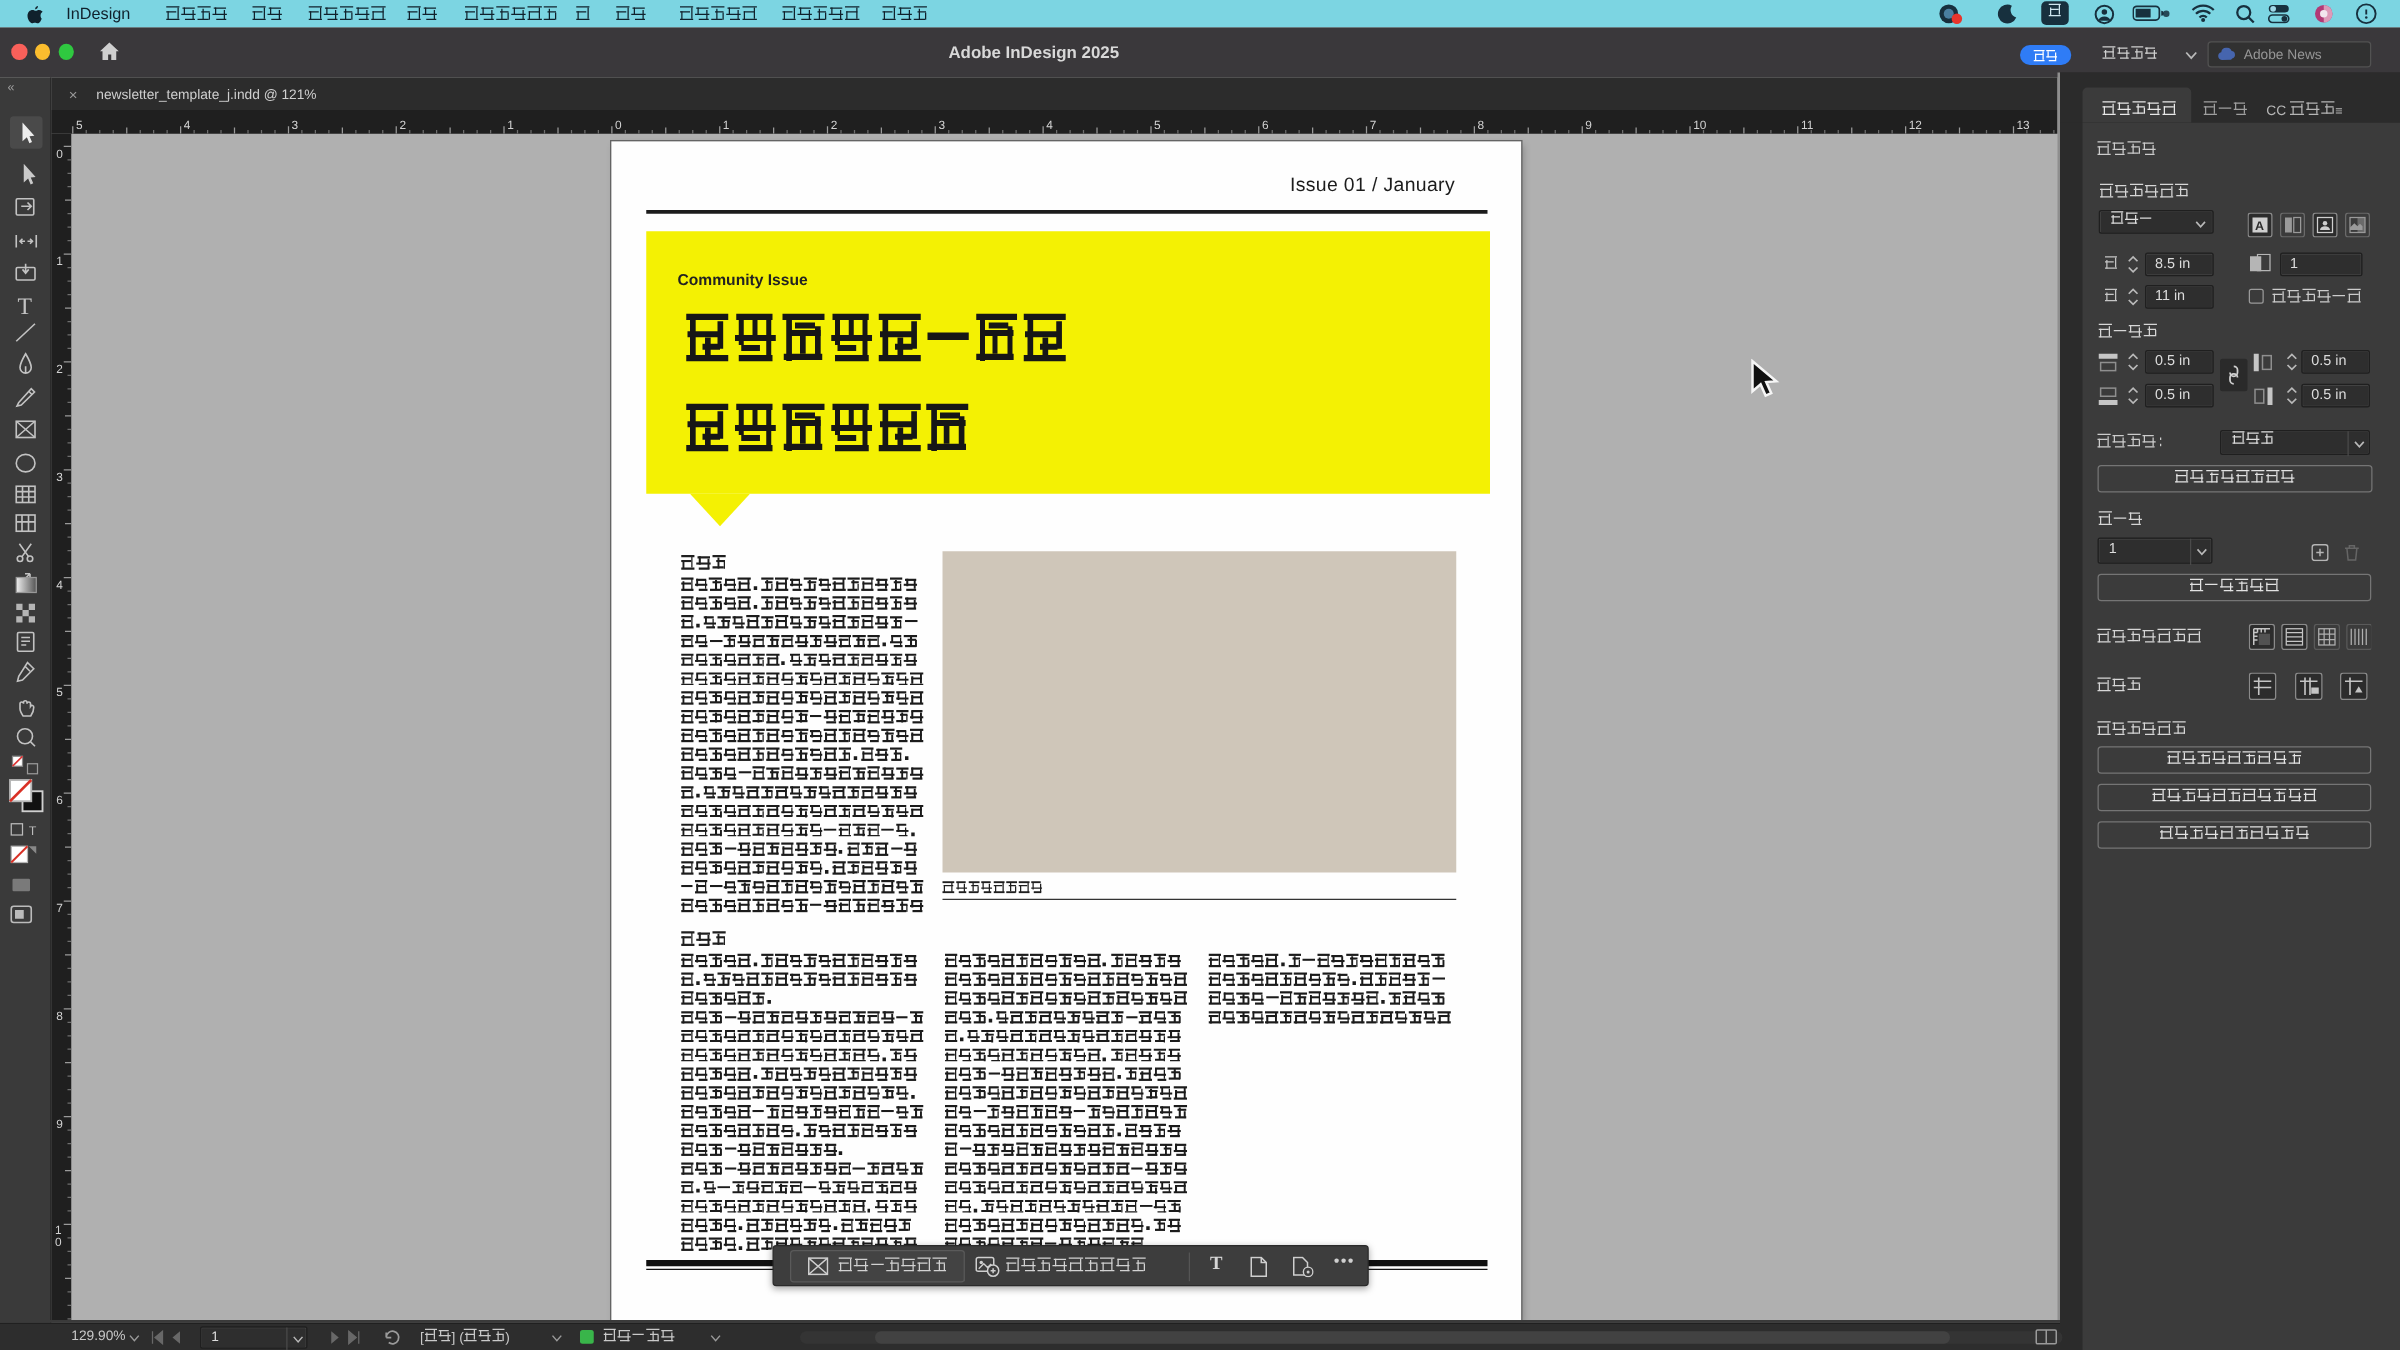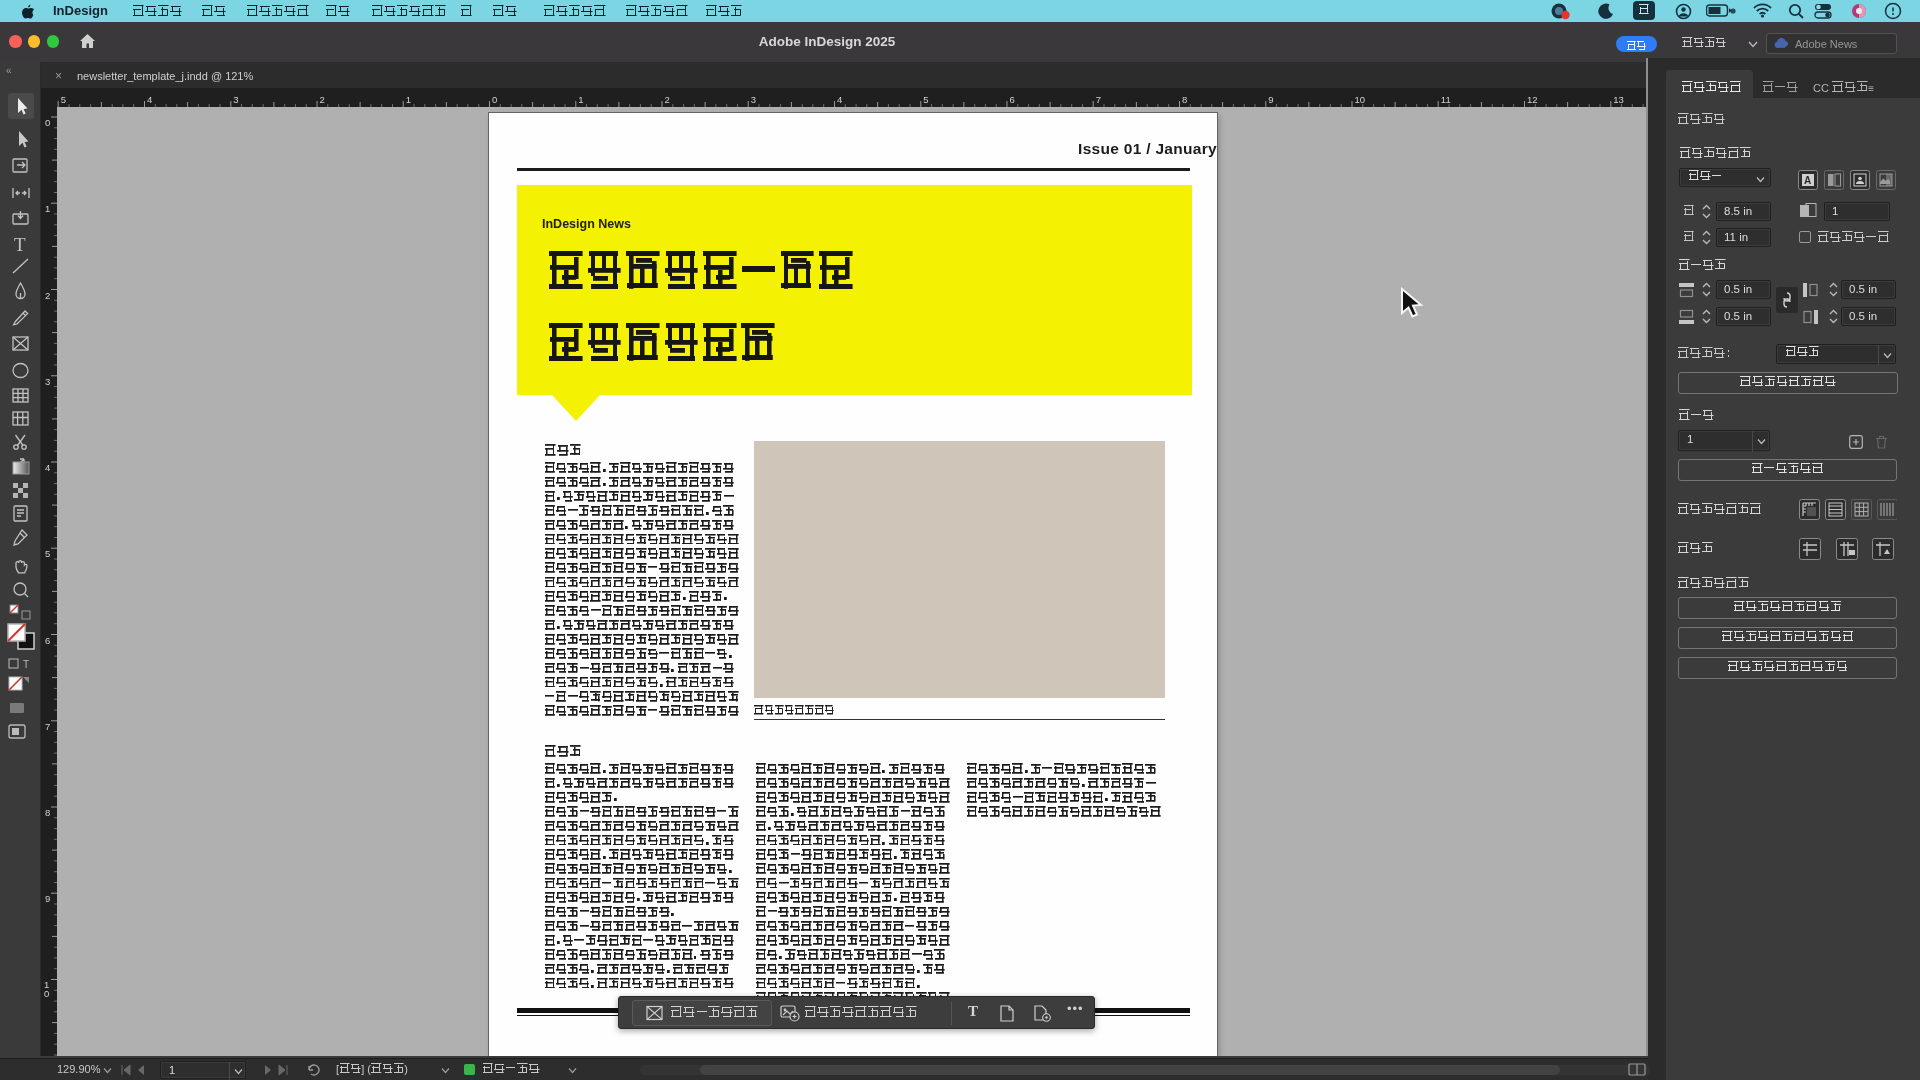--- a/index.html
+++ b/index.html
@@ -42,25 +42,25 @@
 .ptab { font-size:12px; color:#9f9f9f; }
 .ptab.on { color:#e8e8e8; }
 .fbt { font-size:12.5px; color:#d2d2d2; }
 </style></head>
 <body>
 
 <div class="abs" style="left:41px;top:107px;width:1605px;height:949px;background:#b0b0b0"></div>
 
 <div class="abs" style="left:489px;top:113px;width:728px;height:943px;background:#fefefe;outline:1px solid #646464;box-shadow:2px 3px 6px rgba(0,0,0,.25)">
 
-<div class="abs" style="left:0;top:27px;width:728px;height:26px;font-size:15.5px;font-weight:bold;color:#1c1c1c;text-align:right;letter-spacing:.3px">Issue 01 / January</div>
+<div class="abs" style="left:0;top:27px;width:728px;height:26px;font-size:15.5px;font-weight:normal;color:#1c1c1c;text-align:right;padding-right:53px;letter-spacing:.3px">Issue 01 / January</div>
 <div class="abs" style="left:28px;top:55px;width:673px;height:3px;background:#1c1c1c"></div>
 <div class="abs" style="left:28px;top:72px;width:675px;height:210px;background:#f4f103"></div>
 <div class="abs" style="left:63px;top:282px;width:0;height:0;border-left:24px solid transparent;border-right:24px solid transparent;border-top:26px solid #f4f103"></div>
-<div class="abs" style="left:53px;top:104px;font-size:12.5px;font-weight:bold;color:#222">InDesign News</div>
+<div class="abs" style="left:53px;top:104px;font-size:12.5px;font-weight:bold;color:#222">Community Issue</div>
 <div class="abs H" style="left:57px;top:137px;color:#161616"><i class="j a"></i><i class="j b"></i><i class="j c"></i><i class="j b"></i><i class="j a"></i><i class="jh"></i><i class="j c"></i><i class="j a"></i></div>
 <div class="abs H" style="left:57px;top:209px;color:#161616"><i class="j a"></i><i class="j b"></i><i class="j c"></i><i class="j b"></i><i class="j a"></i><i class="j c"></i></div>
 
 <div class="abs jt" style="left:55px;top:331px;color:#1f1f1f;font-weight:bold;font-size:12.5px"><i class="j a"></i><i class="j b"></i><i class="j c"></i></div>
 <div class="abs body" style="left:55px;top:349px;width:200px"><i class="j a"></i><i class="j b"></i><i class="j c"></i><i class="j b"></i><i class="j a"></i><i class="jd"></i><i class="j c"></i><i class="j a"></i><i class="j b"></i><i class="j c"></i><i class="j b"></i><i class="j a"></i><i class="j c"></i><i class="j a"></i><i class="j b"></i><i class="j c"></i><i class="j b"></i><br><i class="j a"></i><i class="j b"></i><i class="j c"></i><i class="j b"></i><i class="j a"></i><i class="jd"></i><i class="j c"></i><i class="j a"></i><i class="j b"></i><i class="j c"></i><i class="j b"></i><i class="j a"></i><i class="j c"></i><i class="j a"></i><i class="j b"></i><i class="j c"></i><i class="j b"></i><br><i class="j a"></i><i class="jd"></i><i class="j b"></i><i class="j c"></i><i class="j b"></i><i class="j a"></i><i class="j c"></i><i class="j a"></i><i class="j b"></i><i class="j c"></i><i class="j b"></i><i class="j a"></i><i class="j c"></i><i class="j a"></i><i class="j b"></i><i class="j c"></i><i class="jh"></i><br><i class="j a"></i><i class="j b"></i><i class="jh"></i><i class="j c"></i><i class="j b"></i><i class="j a"></i><i class="j c"></i><i class="j a"></i><i class="j b"></i><i class="j c"></i><i class="j b"></i><i class="j a"></i><i class="j c"></i><i class="j a"></i><i class="jd"></i><i class="j b"></i><i class="j c"></i><br><i class="j a"></i><i class="j b"></i><i class="j c"></i><i class="j b"></i><i class="j a"></i><i class="j c"></i><i class="j a"></i><i class="jd"></i><i class="j b"></i><i class="j c"></i><i class="j b"></i><i class="j a"></i><i class="j c"></i><i class="j a"></i><i class="j b"></i><i class="j c"></i><i class="j b"></i><br><i class="j a"></i><i class="j b"></i><i class="j c"></i><i class="j b"></i><i class="j a"></i><i class="j c"></i><i class="j a"></i><i class="j b"></i><i class="j c"></i><i class="j b"></i><i class="j a"></i><i class="j c"></i><i class="j a"></i><i class="j b"></i><i class="j c"></i><i class="j b"></i><i class="j a"></i><br><i class="j a"></i><i class="j b"></i><i class="j c"></i><i class="j b"></i><i class="j a"></i><i class="j c"></i><i class="j a"></i><i class="j b"></i><i class="j c"></i><i class="j b"></i><i class="j a"></i><i class="j c"></i><i class="j a"></i><i class="j b"></i><i class="j c"></i><i class="j b"></i><i class="j a"></i><br><i class="j a"></i><i class="j b"></i><i class="j c"></i><i class="j b"></i><i class="j a"></i><i class="j c"></i><i class="j a"></i><i class="j b"></i><i class="j c"></i><i class="jh"></i><i class="j b"></i><i class="j a"></i><i class="j c"></i><i class="j a"></i><i class="j b"></i><i class="j c"></i><i class="j b"></i><br><i class="j a"></i><i class="j b"></i><i class="j c"></i><i class="j b"></i><i class="j a"></i><i class="j c"></i><i class="j a"></i><i class="j b"></i><i class="j c"></i><i class="j b"></i><i class="j a"></i><i class="j c"></i><i class="j a"></i><i class="j b"></i><i class="j c"></i><i class="j b"></i><i class="j a"></i><br><i class="j a"></i><i class="j b"></i><i class="j c"></i><i class="j b"></i><i class="j a"></i><i class="j c"></i><i class="j a"></i><i class="j b"></i><i class="j c"></i><i class="j b"></i><i class="j a"></i><i class="j c"></i><i class="jd"></i><i class="j a"></i><i class="j b"></i><i class="j c"></i><i class="jd"></i><br><i class="j a"></i><i class="j b"></i><i class="j c"></i><i class="j b"></i><i class="jh"></i><i class="j a"></i><i class="j c"></i><i class="j a"></i><i class="j b"></i><i class="j c"></i><i class="j b"></i><i class="j a"></i><i class="j c"></i><i class="j a"></i><i class="j b"></i><i class="j c"></i><i class="j b"></i><br><i class="j a"></i><i class="jd"></i><i class="j b"></i><i class="j c"></i><i class="j b"></i><i class="j a"></i><i class="j c"></i><i class="j a"></i><i class="j b"></i><i class="j c"></i><i class="j b"></i><i class="j a"></i><i class="j c"></i><i class="j a"></i><i class="j b"></i><i class="j c"></i><i class="j b"></i><br><i class="j a"></i><i class="j b"></i><i class="j c"></i><i class="j b"></i><i class="j a"></i><i class="j c"></i><i class="j a"></i><i class="j b"></i><i class="j c"></i><i class="j b"></i><i class="j a"></i><i class="j c"></i><i class="j a"></i><i class="j b"></i><i class="j c"></i><i class="j b"></i><i class="j a"></i><br><i class="j a"></i><i class="j b"></i><i class="j c"></i><i class="j b"></i><i class="j a"></i><i class="j c"></i><i class="j a"></i><i class="j b"></i><i class="j c"></i><i class="j b"></i><i class="jh"></i><i class="j a"></i><i class="j c"></i><i class="j a"></i><i class="jh"></i><i class="j b"></i><i class="jd"></i><br><i class="j a"></i><i class="j b"></i><i class="j c"></i><i class="jh"></i><i class="j b"></i><i class="j a"></i><i class="j c"></i><i class="j a"></i><i class="j b"></i><i class="j c"></i><i class="j b"></i><i class="jd"></i><i class="j a"></i><i class="j c"></i><i class="j a"></i><i class="jh"></i><i class="j b"></i><br><i class="j a"></i><i class="j b"></i><i class="j c"></i><i class="j b"></i><i class="j a"></i><i class="j c"></i><i class="j a"></i><i class="j b"></i><i class="j c"></i><i class="j b"></i><i class="jd"></i><i class="j a"></i><i class="j c"></i><i class="j a"></i><i class="j b"></i><i class="j c"></i><i class="j b"></i><br><i class="jh"></i><i class="j a"></i><i class="jh"></i><i class="j b"></i><i class="j c"></i><i class="j b"></i><i class="j a"></i><i class="j c"></i><i class="j a"></i><i class="j b"></i><i class="j c"></i><i class="j b"></i><i class="j a"></i><i class="j c"></i><i class="j a"></i><i class="j b"></i><i class="j c"></i><br><i class="j a"></i><i class="j b"></i><i class="j c"></i><i class="j b"></i><i class="j a"></i><i class="j c"></i><i class="j a"></i><i class="j b"></i><i class="j c"></i><i class="jh"></i><i class="j b"></i><i class="j a"></i><i class="j c"></i><i class="j a"></i><i class="j b"></i><i class="j c"></i><i class="j b"></i></div>
 <div class="abs" style="left:265px;top:328px;width:411px;height:257px;background:#cfc6b9"></div>
 <div class="abs jt" style="left:265px;top:592px;color:#1f1f1f;font-weight:bold;font-size:10px"><i class="j a"></i><i class="j b"></i><i class="j c"></i><i class="j b"></i><i class="j a"></i><i class="j c"></i><i class="j a"></i><i class="j b"></i></div>
 <div class="abs" style="left:265px;top:606px;width:411px;height:1px;background:#333"></div>
 
 <div class="abs jt" style="left:55px;top:632px;color:#1f1f1f;font-weight:bold;font-size:12.5px"><i class="j a"></i><i class="j b"></i><i class="j c"></i></div>
@@ -104,21 +104,21 @@
 </div>
 
 <svg class="abs" style="left:1398px;top:287px" width="26" height="34" viewBox="0 0 26 34">
     <path d="M4 2 L4 26 L10.5 20.5 L14.5 29.5 L19 27.5 L15 18.6 L23 18 Z" fill="#111" stroke="#f5f5f5" stroke-width="2"></path>
   </svg>
 
 <div class="abs" style="left:0;top:0;width:1920px;height:22px;background:#7cd5e2">
     <div class="abs" style="left:20px;top:4px;width:15px;height:15px"><svg width="15" height="16" viewBox="0 0 15 16">
         <path fill="#10212c" d="M12.4 8.4c0-2 1.7-3 1.7-3s-1-1.5-2.9-1.5c-1.1 0-2 .6-2.6.6-.6 0-1.5-.6-2.6-.6C4 3.9 2 5.6 2 8.6c0 3 2.2 6 3.6 6 .7 0 1.3-.5 2.3-.5s1.5.5 2.3.5c1.5 0 3.1-2.9 3.1-3.9-.1 0-.9-.7-.9-2.3zM9.8 2.6c.6-.8.6-1.9.6-1.9s-1 .1-1.7.9c-.6.7-.6 1.8-.6 1.8s1.1.1 1.7-.8z"></path>
       </svg></div>
-    <div class="abs" style="left:53px;top:3px;font-size:13px;font-weight:bold;color:#10212c">InDesign</div>
+    <div class="abs" style="left:53px;top:3px;font-size:13px;font-weight:normal;color:#10212c">InDesign</div>
     <div class="abs mi" style="left:132px;top:5px"><i class="j a"></i><i class="j b"></i><i class="j c"></i><i class="j b"></i></div>
     <div class="abs mi" style="left:201px;top:5px"><i class="j a"></i><i class="j b"></i></div>
     <div class="abs mi" style="left:246px;top:5px"><i class="j a"></i><i class="j b"></i><i class="j c"></i><i class="j b"></i><i class="j a"></i></div>
     <div class="abs mi" style="left:325px;top:5px"><i class="j a"></i><i class="j b"></i></div>
     <div class="abs mi" style="left:371px;top:5px"><i class="j a"></i><i class="j b"></i><i class="j c"></i><i class="j b"></i><i class="j a"></i><i class="j c"></i></div>
     <div class="abs mi" style="left:460px;top:5px"><i class="j a"></i></div>
     <div class="abs mi" style="left:492px;top:5px"><i class="j a"></i><i class="j b"></i></div>
     <div class="abs mi" style="left:543px;top:5px"><i class="j a"></i><i class="j b"></i><i class="j c"></i><i class="j b"></i><i class="j a"></i></div>
     <div class="abs mi" style="left:625px;top:5px"><i class="j a"></i><i class="j b"></i><i class="j c"></i><i class="j b"></i><i class="j a"></i></div>
     <div class="abs mi" style="left:705px;top:5px"><i class="j a"></i><i class="j b"></i><i class="j c"></i></div>

